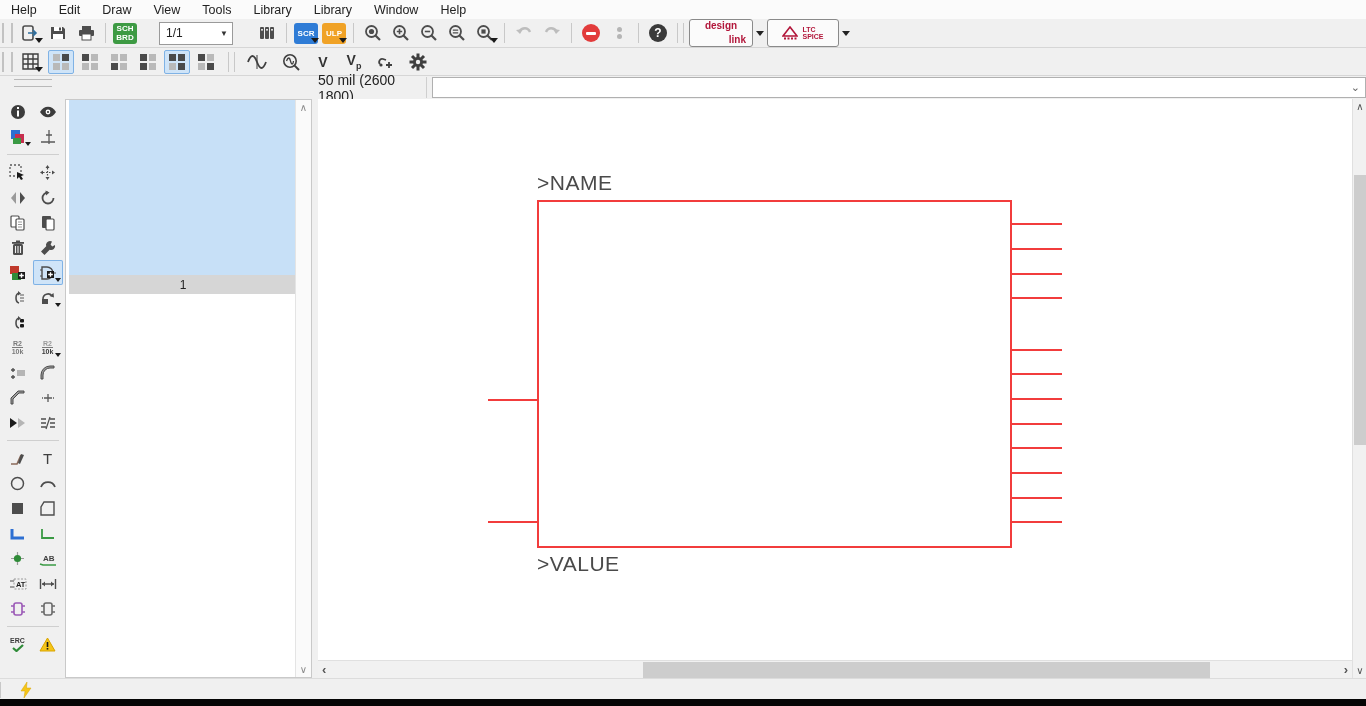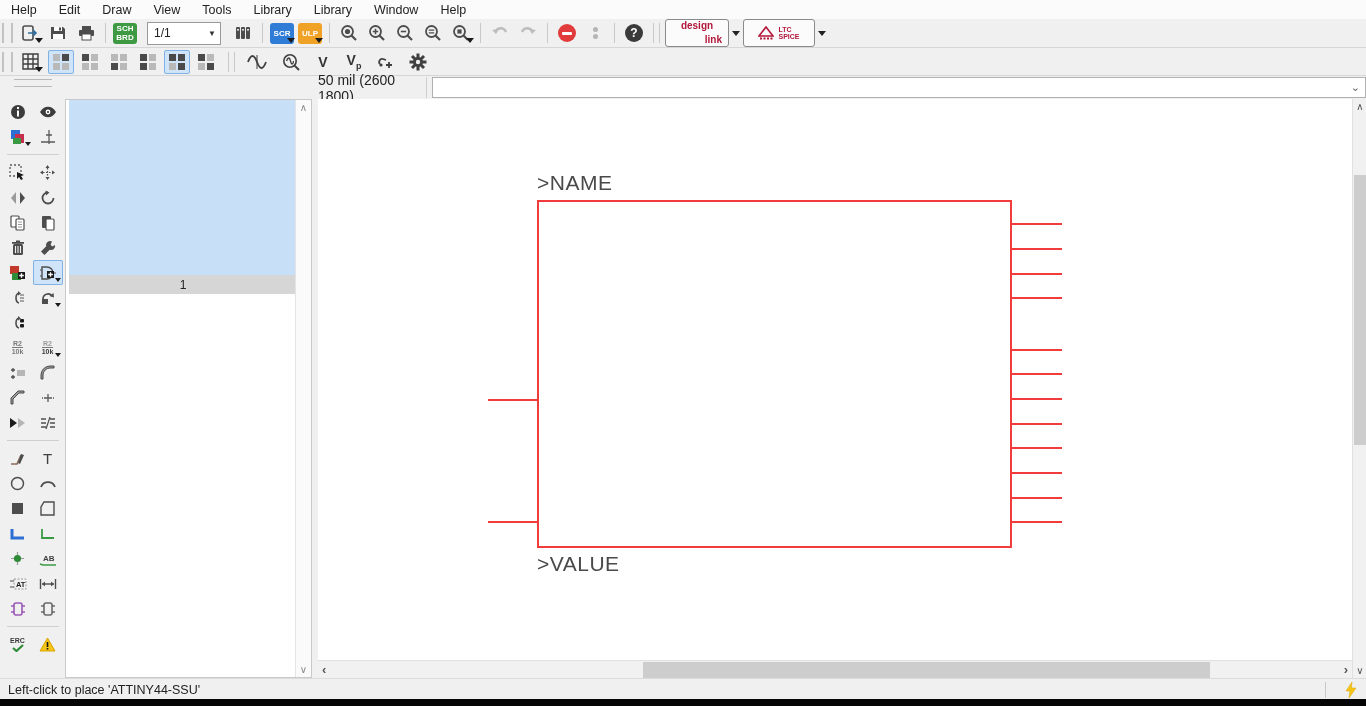--- a/index.html
+++ b/index.html
@@ -151,21 +151,21 @@
 
   <div class="vsep"></div>
 
   <div class="tbtn">
     <div class="badge schbrd">
       <span>SCH</span>
       <span>BRD</span>
     </div>
   </div>
 
-  <div class="combo" style="width:72px;margin:0 8px">
+  <div class="combo" style="width:72px;margin:0 20px">
     <span style="padding-left:6px">1/1</span>
     <span class="carr">▼</span>
   </div>
 
   <div class="tbtn">
     <svg width="16" height="16" viewBox="0 0 16 16">
       <rect x="1" y="2" width="4" height="12" rx="1" fill="#4d4d4d"></rect>
       <rect x="6" y="2" width="4" height="12" rx="1" fill="#4d4d4d"></rect>
       <rect x="11" y="2" width="4" height="12" rx="1" fill="#4d4d4d"></rect>
       <rect x="2.2" y="4" width="1.6" height="1.6" fill="#fff"></rect>
@@ -751,21 +751,20 @@
   <div class="thumb"></div>
   <span class="ra">›</span>
 </div>
 <div id="vscroll" class="abs">
   <div class="ua">∧</div>
   <div class="thumb"></div>
   <div class="da">∨</div>
 </div>
 
 <div id="statusbar" class="abs">
-  <span id="status-msg">Left-click to place 'ATTINY44-SSU'</span>
   <span id="status-sep"></span>
   <span id="bolt">
     <svg width="12" height="16" viewBox="0 0 12 16">
       <path d="M7 0 L1 9 H5 L4 16 L11 6 H6.5 Z" fill="#f5c518" stroke="#d9a400" stroke-width="0.5"></path>
     </svg>
   </span>
 </div>
 <div id="bottomstrip" class="abs"></div>
 
 </body></html>

